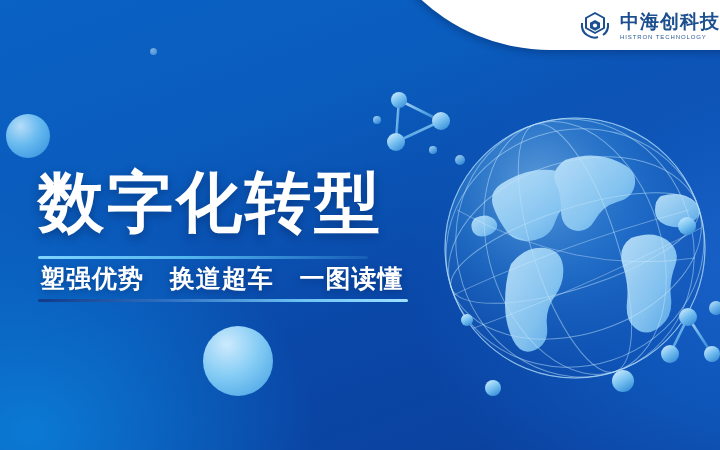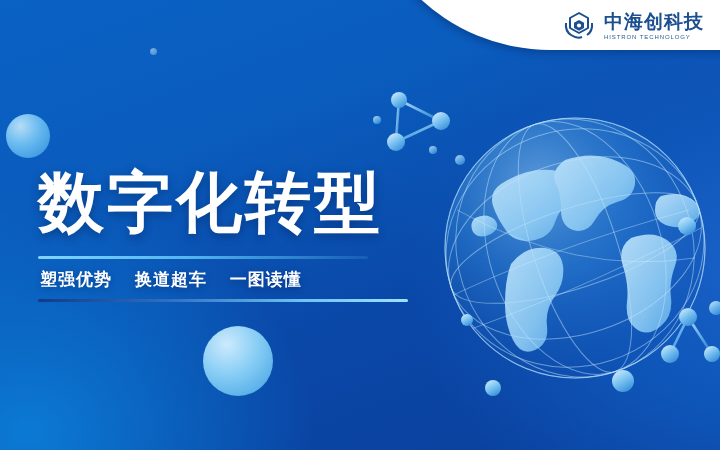--- a/index.html
+++ b/index.html
@@ -21,21 +21,21 @@
     position:absolute;top:-150px;right:-60px;
     width:420px;height:200px;
     background:#ffffff;
     border-radius:0 0 0 190px;
     box-shadow:-2px 3px 7px rgba(0,18,60,.28);
     transform:rotate(0deg);
   }
   .corner-inner{
     position:absolute;top:0;right:0;width:236px;height:52px;
     display:flex;align-items:center;justify-content:flex-end;
-    padding-right:16px;box-sizing:border-box;gap:8px;
+    box-sizing:border-box;gap:8px;
   }
 
   
   .logo-mark{width:34px;height:34px;flex:0 0 34px;}
   .logo-text{display:flex;flex-direction:column;justify-content:center;line-height:1;}
   .logo-cn{
     font-size:19px;font-weight:bold;color:#1c4f8f;letter-spacing:1px;
     font-family:"DejaVu Sans","Liberation Sans",sans-serif;
   }
   .logo-en{
@@ -85,21 +85,21 @@
     background:linear-gradient(90deg,#7fd4ff 0%,#53b6ef 45%,rgba(90,190,240,.15) 100%);
   }
   .rule-bot{
     left:38px;top:299px;width:370px;
     background:linear-gradient(90deg,#123a86 0%,#2f6fc2 35%,#6ec4f3 72%,#9fe0ff 100%);
   }
 
   .subtitle{
     position:absolute;left:40px;top:262px;
     font-family:"DejaVu Sans","Liberation Sans",sans-serif;
-    font-size:17px;font-weight:bold;color:#ffffff;
+    font-size:25px;font-weight:bold;color:#ffffff;
     letter-spacing:1px;line-height:34px;white-space:nowrap;
     text-shadow:0 2px 6px rgba(2,28,80,.4);
   }
   .subtitle span{margin-right:16px;}
   .subtitle span:last-child{margin-right:0;}
 
   
   .nodes{position:absolute;}
   .nodes-tl{left:372px;top:84px;width:96px;height:86px;}
   .nodes-br{left:648px;top:286px;width:74px;height:86px;}

